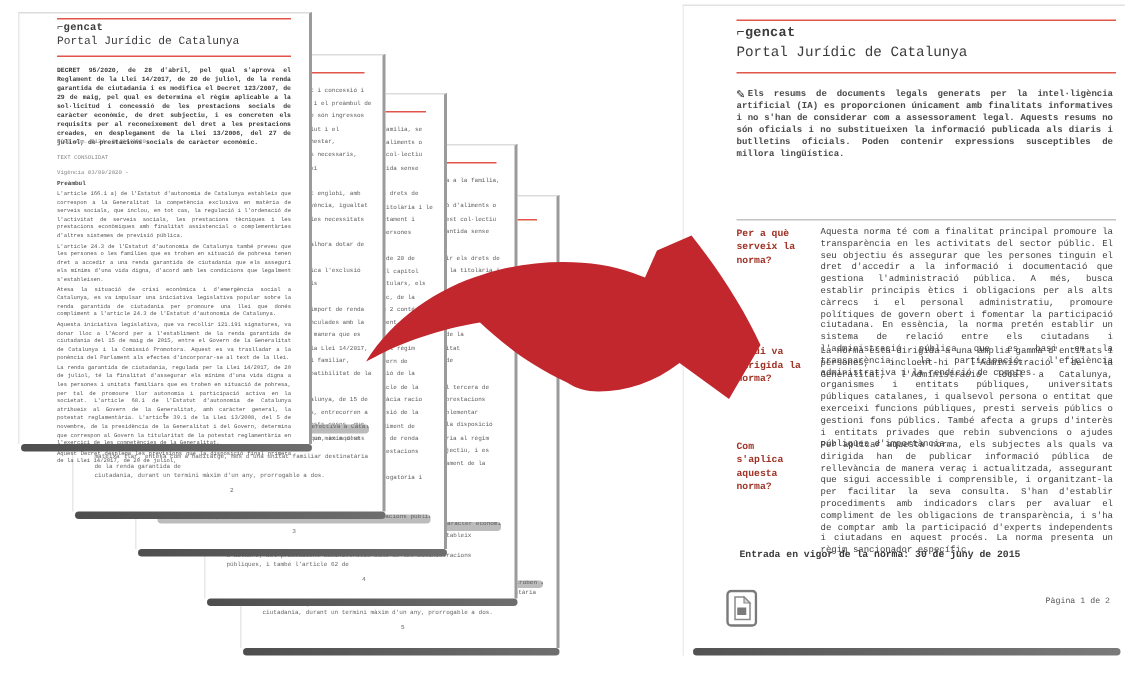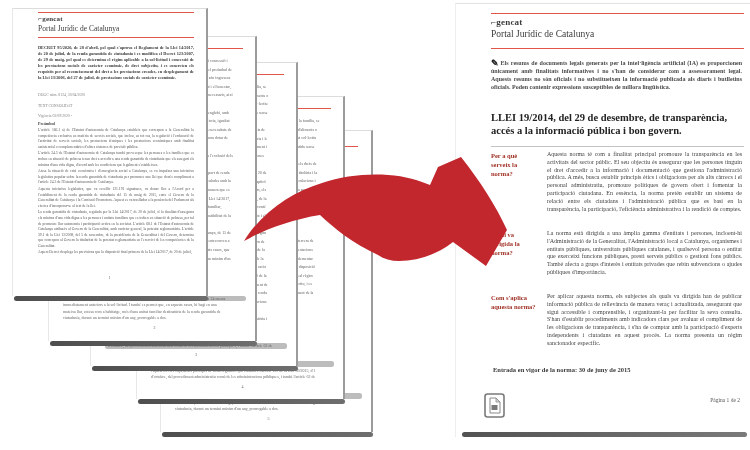--- a/index.html
+++ b/index.html
@@ -1,17 +1,17 @@
 <!DOCTYPE html>
 <html><head>
 <meta charset="utf-8">
 <style>
   html,body{margin:0;padding:0;background:#fff;}
   #canvas{position:relative;width:750px;height:450px;background:#fff;overflow:hidden;
-    font-family:Liberation Serif, serif;-webkit-text-size-adjust:none;}
+    font-family:Liberation Mono, monospace;-webkit-text-size-adjust:none;}
   .sheet{position:absolute;background:#fff;border-top:1px solid #dcdcdc;border-left:1px solid #e8e8e8;
     border-right:2px solid #9b9b9b;box-sizing:border-box;}
   .sheet::after{content:"";position:absolute;left:1px;right:-2px;bottom:-5px;height:5px;
     background:linear-gradient(to right,#4e4e4e,#6e6e6e);border-radius:3px;}
   .redline{position:absolute;left:12%;right:6%;height:1px;background:#e25549;}
   .pre{white-space:pre-line;}
   
   .fp-line1{top:3px;left:25px;right:12px;width:auto;}
   .fp-line2{top:28px;left:25px;right:12px;width:auto;}
   .fp-brand{position:absolute;top:6px;left:25px;font-size:7px;font-weight:bold;color:#3b3b3b;letter-spacing:.2px;}
@@ -215,21 +215,20 @@
   <div id="rpage">
     <div class="rp-line" style="top:9px;"></div>
     <div class="rp-brand">⌐gencat</div>
     <div class="rp-portal">Portal Jurídic de Catalunya</div>
     <div class="rp-line" style="top:44px;"></div>
 
     <div class="rp-disc">
       <span class="pencil">✎</span><span>Els resums de documents legals generats per la intel·ligència artificial (IA) es proporcionen únicament amb finalitats informatives i no s'han de considerar com a assessorament legal. Aquests resums no són oficials i no substitueixen la informació publicada als diaris i butlletins oficials. Poden contenir expressions susceptibles de millora lingüística.</span>
     </div>
 
-    <div class="rp-head">LLEI 19/2014, del 29 de desembre, de transparència, accés a la informació pública i bon govern.</div>
     <div class="rp-div"></div>
 
     <div class="qa qa1">
       <div class="q">Per a què serveix la norma?</div>
       <div class="a">Aquesta norma té com a finalitat principal promoure la transparència en les activitats del sector públic. El seu objectiu és assegurar que les persones tinguin el dret d'accedir a la informació i documentació que gestiona l'administració pública. A més, busca establir principis ètics i obligacions per als alts càrrecs i el personal administratiu, promoure polítiques de govern obert i fomentar la participació ciutadana. En essència, la norma pretén establir un sistema de relació entre els ciutadans i l'administració pública que es basi en la transparència, la participació, l'eficiència administrativa i la rendició de comptes.</div>
     </div>
     <div class="qa qa2">
       <div class="q">A qui va dirigida la norma?</div>
       <div class="a">La norma està dirigida a una àmplia gamma d'entitats i persones, incloent-hi l'Administració de la Generalitat, l'Administració local a Catalunya, organismes i entitats públiques, universitats públiques catalanes, i qualsevol persona o entitat que exerceixi funcions públiques, presti serveis públics o gestioni fons públics. També afecta a grups d'interès i entitats privades que rebin subvencions o ajudes públiques d'importància.</div>
     </div>

